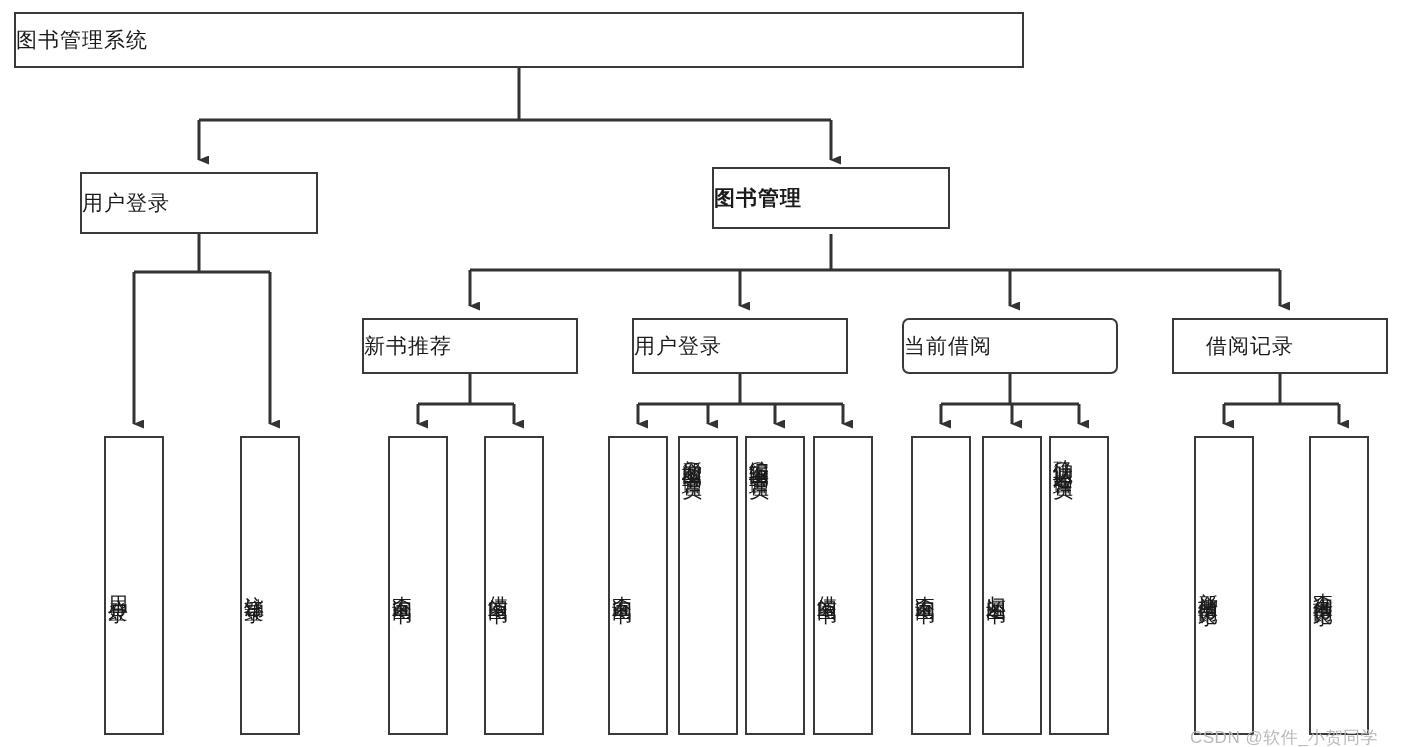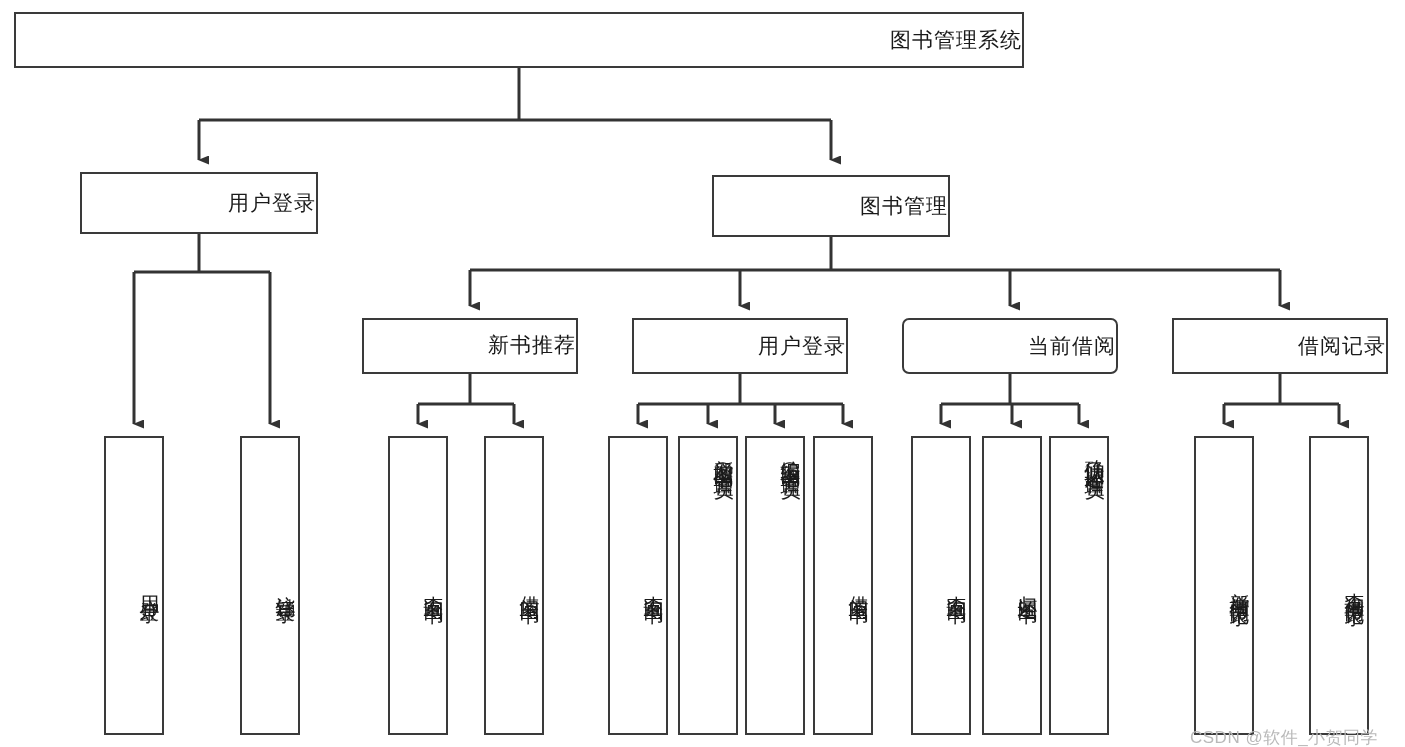--- a/index.html
+++ b/index.html
@@ -24,21 +24,21 @@
     width: 1405px;
     height: 747px;
   }
   .node {
     position: absolute;
     box-sizing: border-box;
     border: 2px solid #3a3a3a;
     background: #ffffff;
     display: flex;
     align-items: center;
-    justify-content: flex-end;
+    justify-content: flex-start;
     color: #1a1a1a;
   }
   .node.horizontal {
     font-size: 21px;
     letter-spacing: 1px;
     line-height: 1.2;
   }
   .node.vertical {
     font-size: 20px;
     line-height: 1.22;
@@ -131,25 +131,25 @@
     </g>
   </svg>
 
   <div class="node horizontal" style="left:14px; top:12px; width:1010px; height:56px;">
     <span>图书管理系统</span>
   </div>
 
   <div class="node horizontal" style="left:80px; top:172px; width:238px; height:62px;">
     <span>用户登录</span>
   </div>
-  <div class="node horizontal" style="left:712px; top:175px; width:238px; height:62px;">
+  <div class="node horizontal" style="left:712px; top:167px; width:238px; height:62px;font-weight:bold;">
     <span>图书管理</span>
   </div>
 
-  <div class="node horizontal" style="left:362px; top:318px; width:216px; height:56px;font-family:Liberation Serif, serif;">
+  <div class="node horizontal" style="left:362px; top:318px; width:216px; height:56px;">
     <span>新书推荐</span>
   </div>
   <div class="node horizontal" style="left:632px; top:318px; width:216px; height:56px;">
     <span>用户登录</span>
   </div>
   <div class="node horizontal" style="left:902px; top:318px; width:216px; height:56px;border-radius:7px;">
     <span>当前借阅</span>
   </div>
   <div class="node horizontal" style="left:1172px; top:318px; width:216px; height:56px;padding-left:32px;">
     <span>借阅记录</span>

